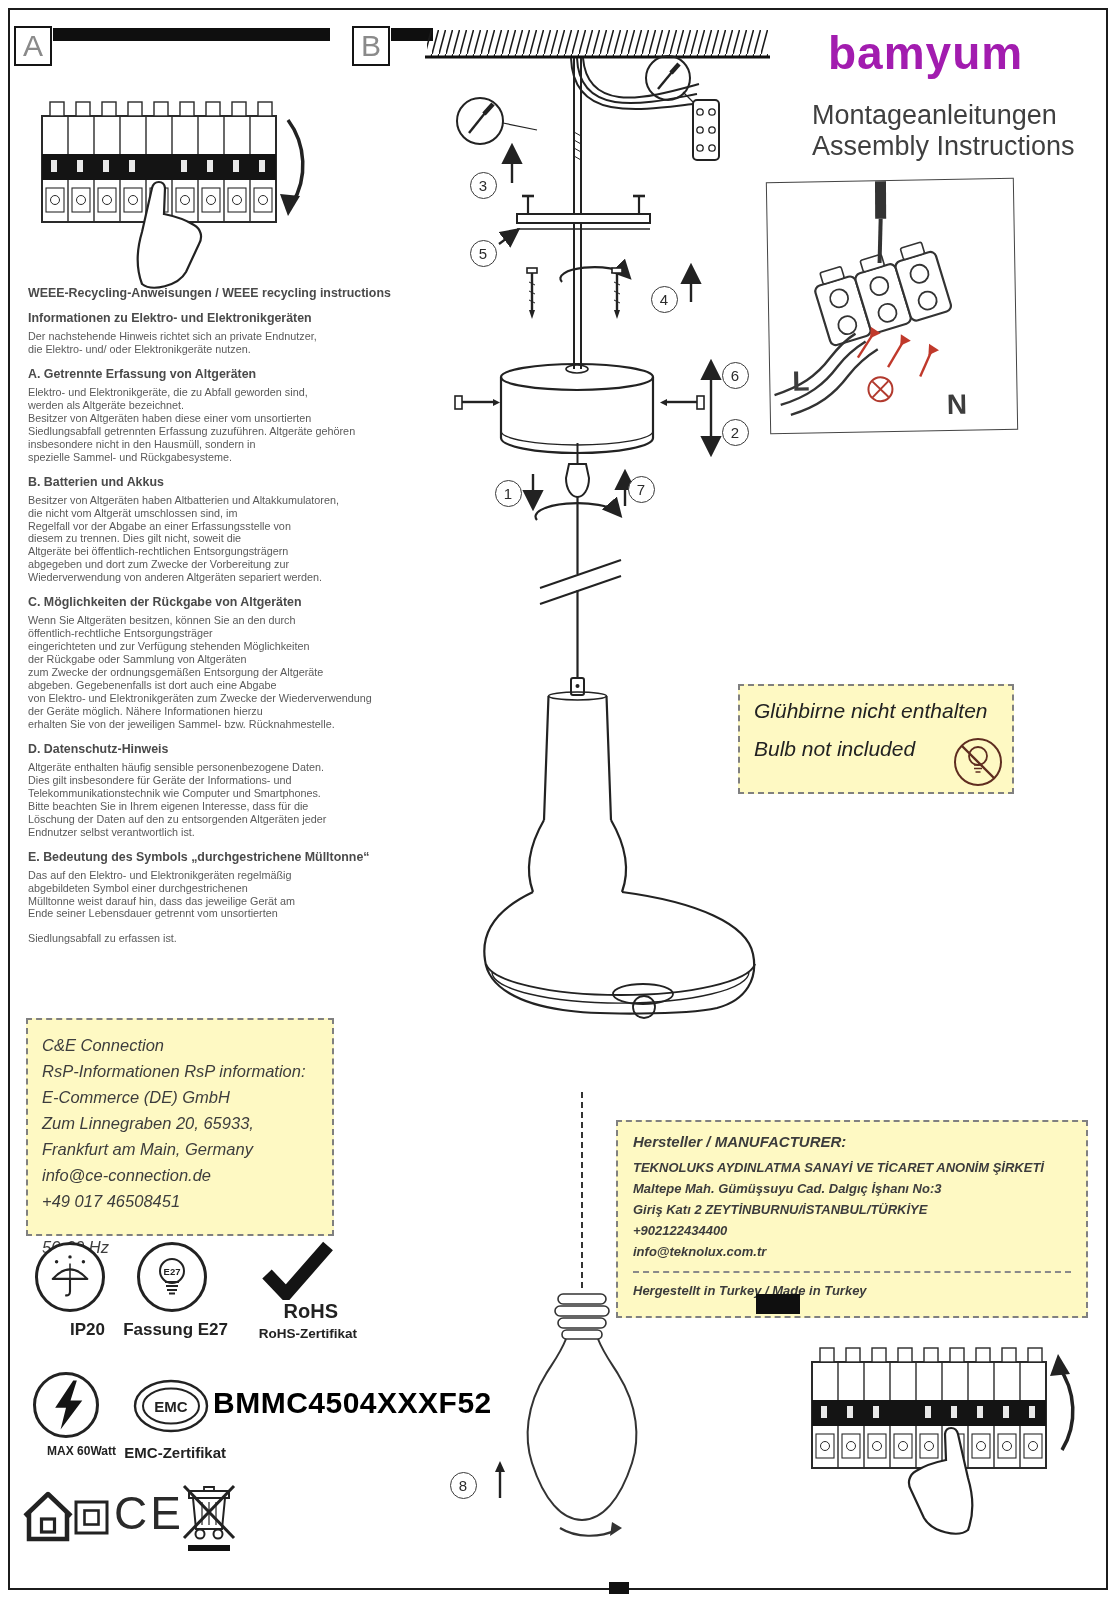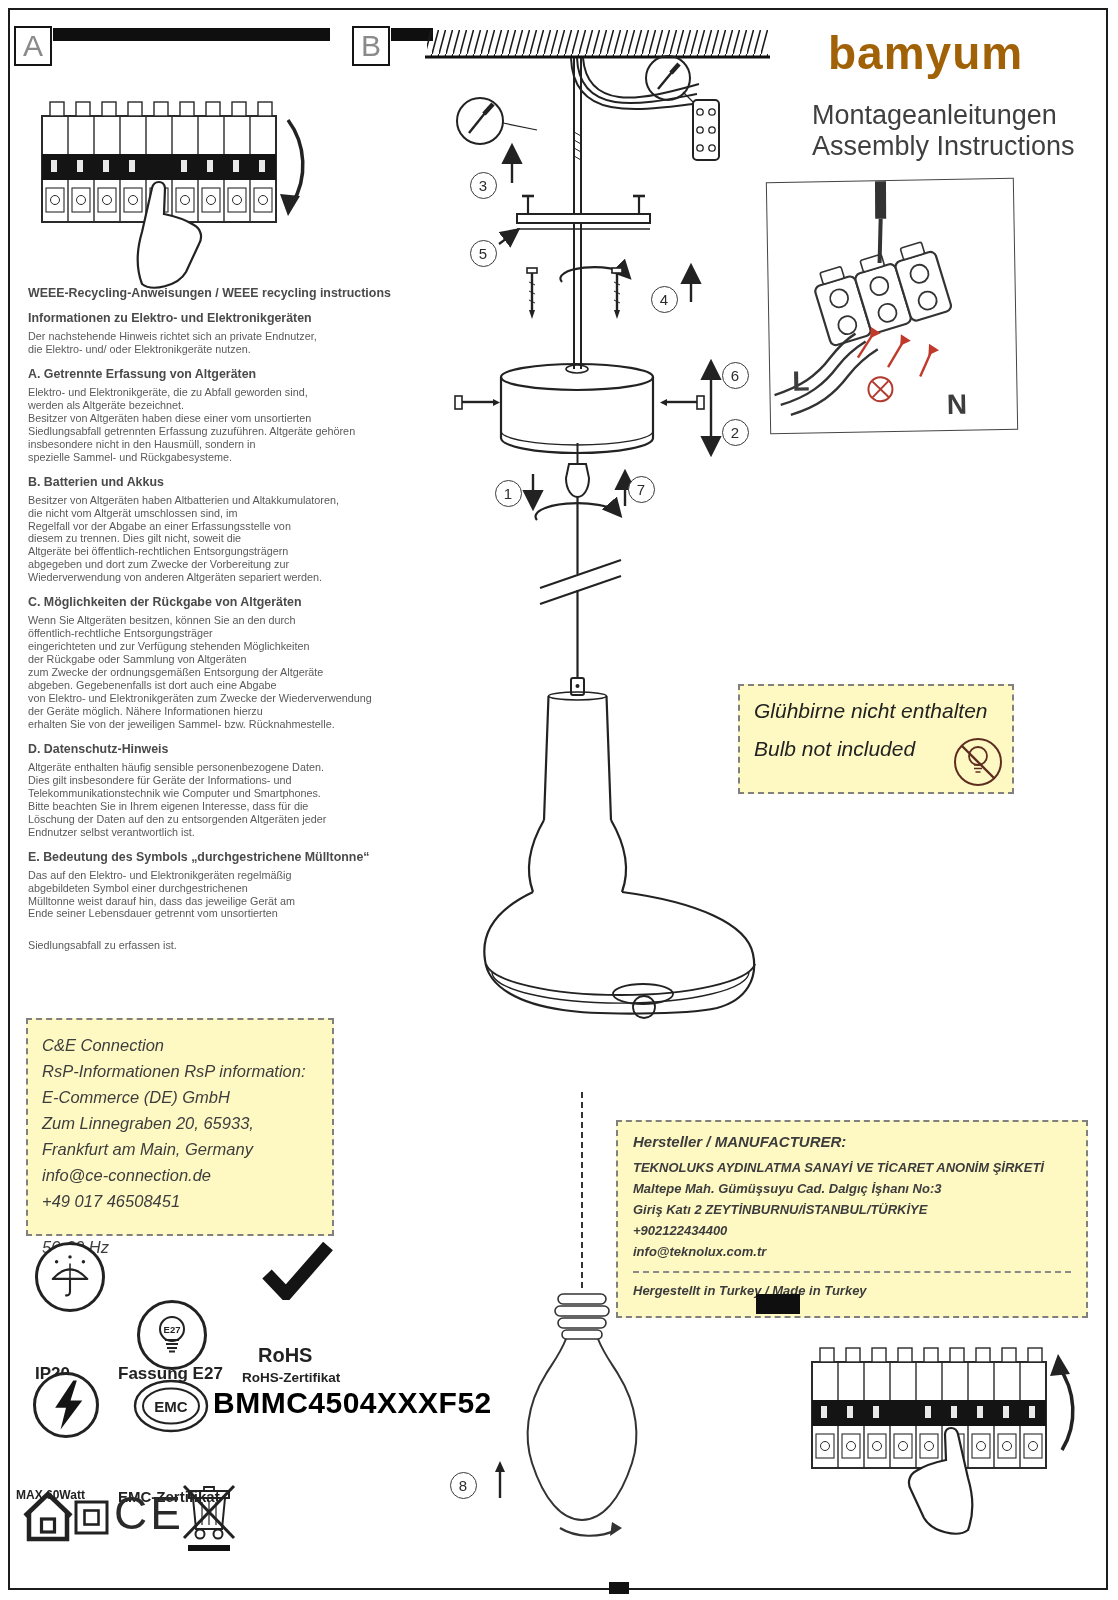--- a/index.html
+++ b/index.html
@@ -5,48 +5,48 @@
   * { margin:0; padding:0; box-sizing:border-box; }
   body { background:#dcdcdc; font-family:"Liberation Sans","DejaVu Sans",sans-serif; }
   .page { position:relative; width:1118px; height:1600px; background:#ffffff; margin:0 auto; overflow:hidden; color:#333; }
   .abs { position:absolute; }
   .page-border { left:8px; top:8px; width:1100px; height:1582px; border:2.5px solid #1c1c1c; pointer-events:none; }
 
   
   .sec-label { width:38px; height:40px; border:2.5px solid #141414; display:flex; align-items:center; justify-content:center;
                font-size:30px; color:#8a8a8a; background:#fff; }
   .sec-bar { height:13px; background:#0f0f0f; }
-  .brand { font-size:46px; font-weight:bold; color:#a16207; letter-spacing:1px; }
+  .brand { font-size:46px; font-weight:bold; color:#a21caf; letter-spacing:1px; }
   .doc-title { font-size:27px; line-height:31px; color:#3f3f3f; font-weight:500; }
 
   
   .weee { left:28px; top:286px; width:400px; color:#5a5a5a; }
   .whead { font-weight:bold; font-size:12.4px; color:#4a4a4a; margin:11px 0 5px; }
   .whead.main { margin-top:0; }
   .wbody { font-size:10.8px; line-height:1.2; white-space:pre-line; }
-  .wbody.last { margin-top:19px; }
+  .wbody.last { margin-top:12px; }
 
   
   .stepnum { width:27px; height:27px; border:1.7px solid #3a3a3a; border-radius:50%;
              display:flex; align-items:center; justify-content:center;
              font-size:15px; color:#2c2c2c; background:#fff; }
 
   
   .dashed-box { border:2px dashed #808080; background:#fef9c3;font-style:italic; }
   .bulbbox-line { font-size:21px; color:#222; }
   .rsp-line { font-size:16.5px; color:#3d3d3d; line-height:26px; }
   .rsp-gap { margin-top:20px; }
   .man-head { font-size:15px; font-weight:bold; color:#3c3c3c; margin-bottom:7px; }
   .man-line { font-size:13px; font-weight:bold; color:#3c3c3c; line-height:21px; }
   .man-div { border-top:2px dashed #8a8a8a; margin:9px 0 7px; }
 
   
   .cert-circle { border:3.5px solid #222; border-radius:50%; background:#fff;
                  display:flex; align-items:center; justify-content:center; }
-  .cert-label { font-weight:bold; color:#222; text-align:left;margin-top:44px; }
+  .cert-label { font-weight:bold; color:#222; text-align:right; }
   .product-code { font-size:30px; font-weight:bold; color:#000; letter-spacing:0.5px; }
   .ce-mark { font-size:46px; color:#2a2a2a; letter-spacing:3px; }
 
   .dash-vert { border-left:2.5px dashed #333; }
   svg { display:block; }
 </style>
 </head>
 <body>
 
 <div class="page">
@@ -375,21 +375,21 @@
       <path d="M6,26 Q24,6 42,26 Z" fill="none" stroke="#222" stroke-width="2.2" stroke-linejoin="round"></path>
       <line x1="24" y1="10" x2="24" y2="26" stroke="#222" stroke-width="1.6"></line>
       <path d="M24,26 V39 Q24,44 19,43" fill="none" stroke="#222" stroke-width="2.2"></path>
       <circle cx="10" cy="8" r="1.8" fill="#222"></circle>
         <circle cx="24" cy="3" r="1.8" fill="#222"></circle>
         <circle cx="38" cy="8" r="1.8" fill="#222"></circle>
     </svg>
   </div>
   <div class="abs cert-label" style="left:35px; top:1320px; width:70px; font-size:17px;">IP20</div>
 
-  <div class="abs cert-circle" style="left:137px; top:1300px; width:70px; height:70px;">
+  <div class="abs cert-circle" style="left:137px; top:1242px; width:70px; height:70px;">
     <svg width="44" height="44" viewBox="0 0 44 44">
       <circle cx="22" cy="16" r="12" fill="none" stroke="#222" stroke-width="2"></circle>
       <path d="M15,27 H29 M16,31 H28 M17,35 H27 M19,38.5 H25" stroke="#222" stroke-width="1.8" fill="none"></path>
       <text x="22" y="20" font-size="9.5" font-weight="bold" text-anchor="middle" fill="#222">E27</text>
     </svg>
   </div>
   <div class="abs cert-label" style="left:118px; top:1320px; width:110px; font-size:17px;">Fassung E27</div>
 
   <svg class="abs" style="left:262px; top:1238px;" width="72" height="62" viewBox="0 0 72 62">
     <path d="M5,36 L24,56 L66,8" fill="none" stroke="#141414" stroke-width="13"></path>

